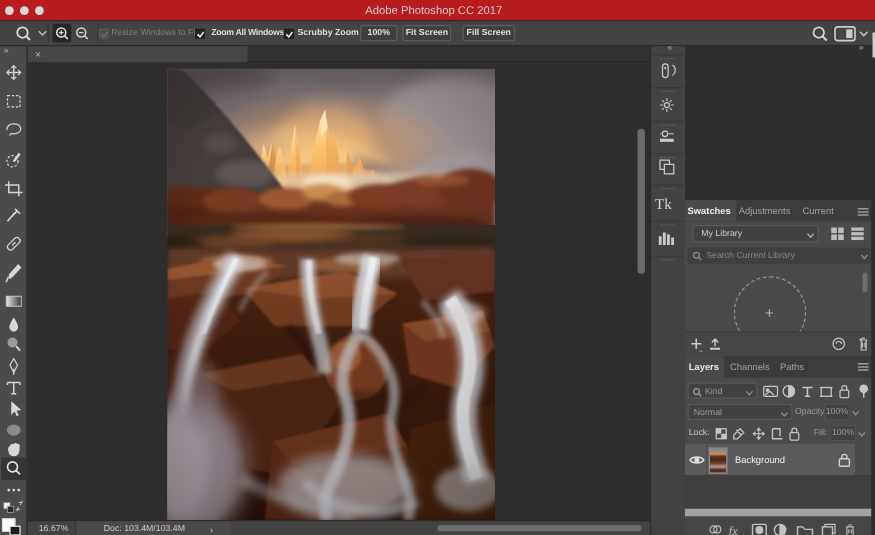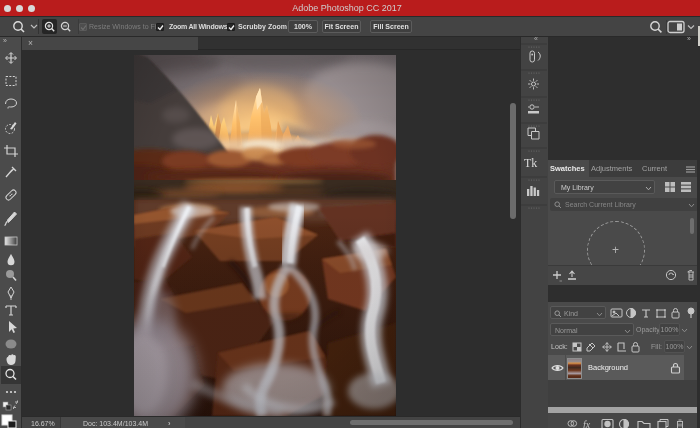--- a/index.html
+++ b/index.html
@@ -464,20 +464,33 @@
             <circle cx="6" cy="6" r="4.6"></circle>
             <path d="M4 6 A2 2 0 0 1 8 6 M8 6 L8.8 5" stroke-width="0.9"></path>
             <path d="M23 3 L29 3 M24 3 L24 11 L28 11 L28 3 M22.5 3 L25 1.5 L27 1.5 M25 5 L25 9 M27 5 L27 9" stroke-width="0.9"></path>
           </g>
         </svg>
       </div>
     </div>
   </div>
 
   <div class="abs" style="left:548px;top:285px;width:152px;height:143px;background:#2e2e2e;">
+    <div class="abs" style="left:0;top:0;width:152px;height:17px;background:#3c3c3c;">
+      <div class="abs" style="left:0;top:0;width:31px;height:17px;background:#4a4a4a;"></div>
+      <div class="abs ptab on" style="left:3px;top:4px;">Layers</div>
+      <div class="abs ptab" style="left:36px;top:4px;">Channels</div>
+      <div class="abs ptab" style="left:76px;top:4px;">Paths</div>
+      <svg class="abs" style="left:138px;top:5px" width="9" height="7" viewBox="0 0 9 7">
+          <g stroke="#9a9a9a" stroke-width="1.2">
+            <line x1="0" y1="1" x2="9" y2="1"></line>
+            <line x1="0" y1="3.5" x2="9" y2="3.5"></line>
+            <line x1="0" y1="6" x2="9" y2="6"></line>
+          </g>
+        </svg>
+    </div>
     <div class="abs" style="left:0;top:17px;width:152px;height:126px;background:#4a4a4a;">
       <div class="abs" style="left:2px;top:4px;width:56px;height:13px;background:#424242;border:1px solid #5a5a5a;border-radius:2px;">
         <svg class="abs" style="left:3px;top:3px" width="8" height="8" viewBox="0 0 8 8">
             <circle cx="3.2" cy="3.2" r="2.3" fill="none" stroke="#9a9a9a" stroke-width="1"></circle>
             <line x1="5" y1="5" x2="7" y2="7" stroke="#9a9a9a" stroke-width="1"></line>
           </svg>
         <div class="abs" style="left:13px;top:2.5px;color:#9a9a9a;font-size:7px;">Kind</div>
         <svg class="abs" style="left:45px;top:5px" width="7" height="5" viewBox="0 0 7 5">
             <path d="M1 1 L3.5 3.8 L6 1" fill="none" stroke="#8c8c8c" stroke-width="1"></path>
           </svg>

